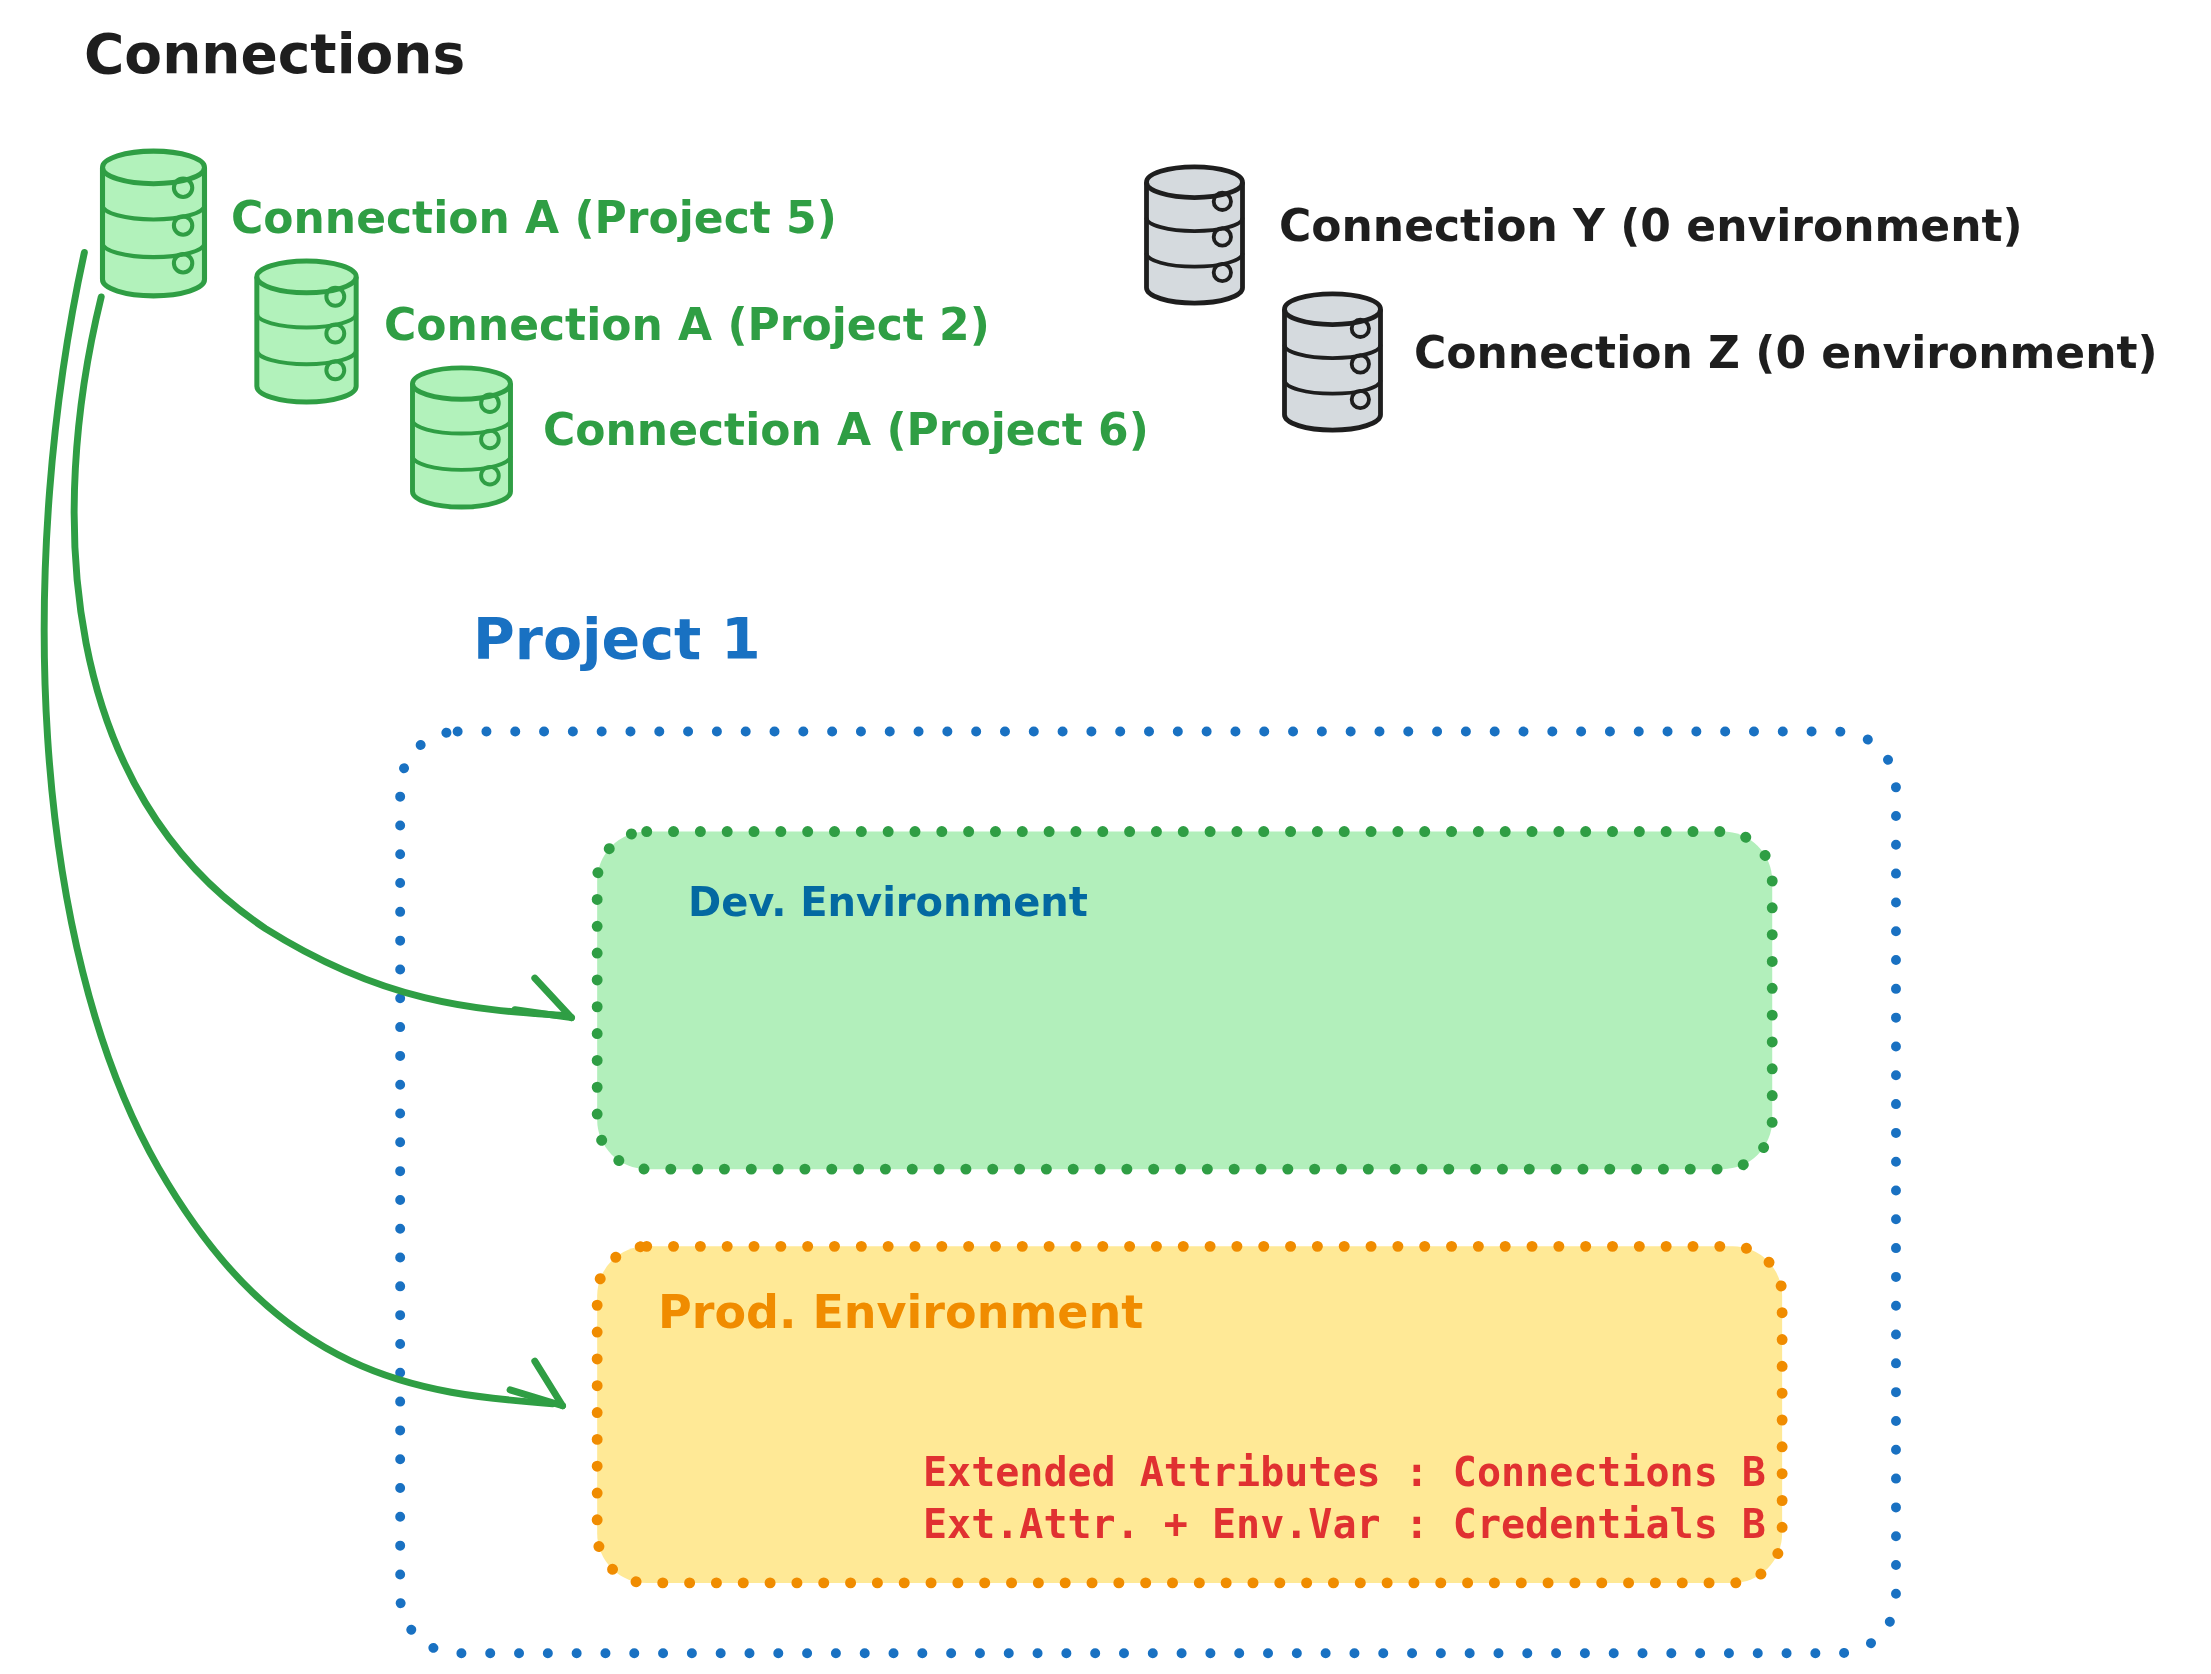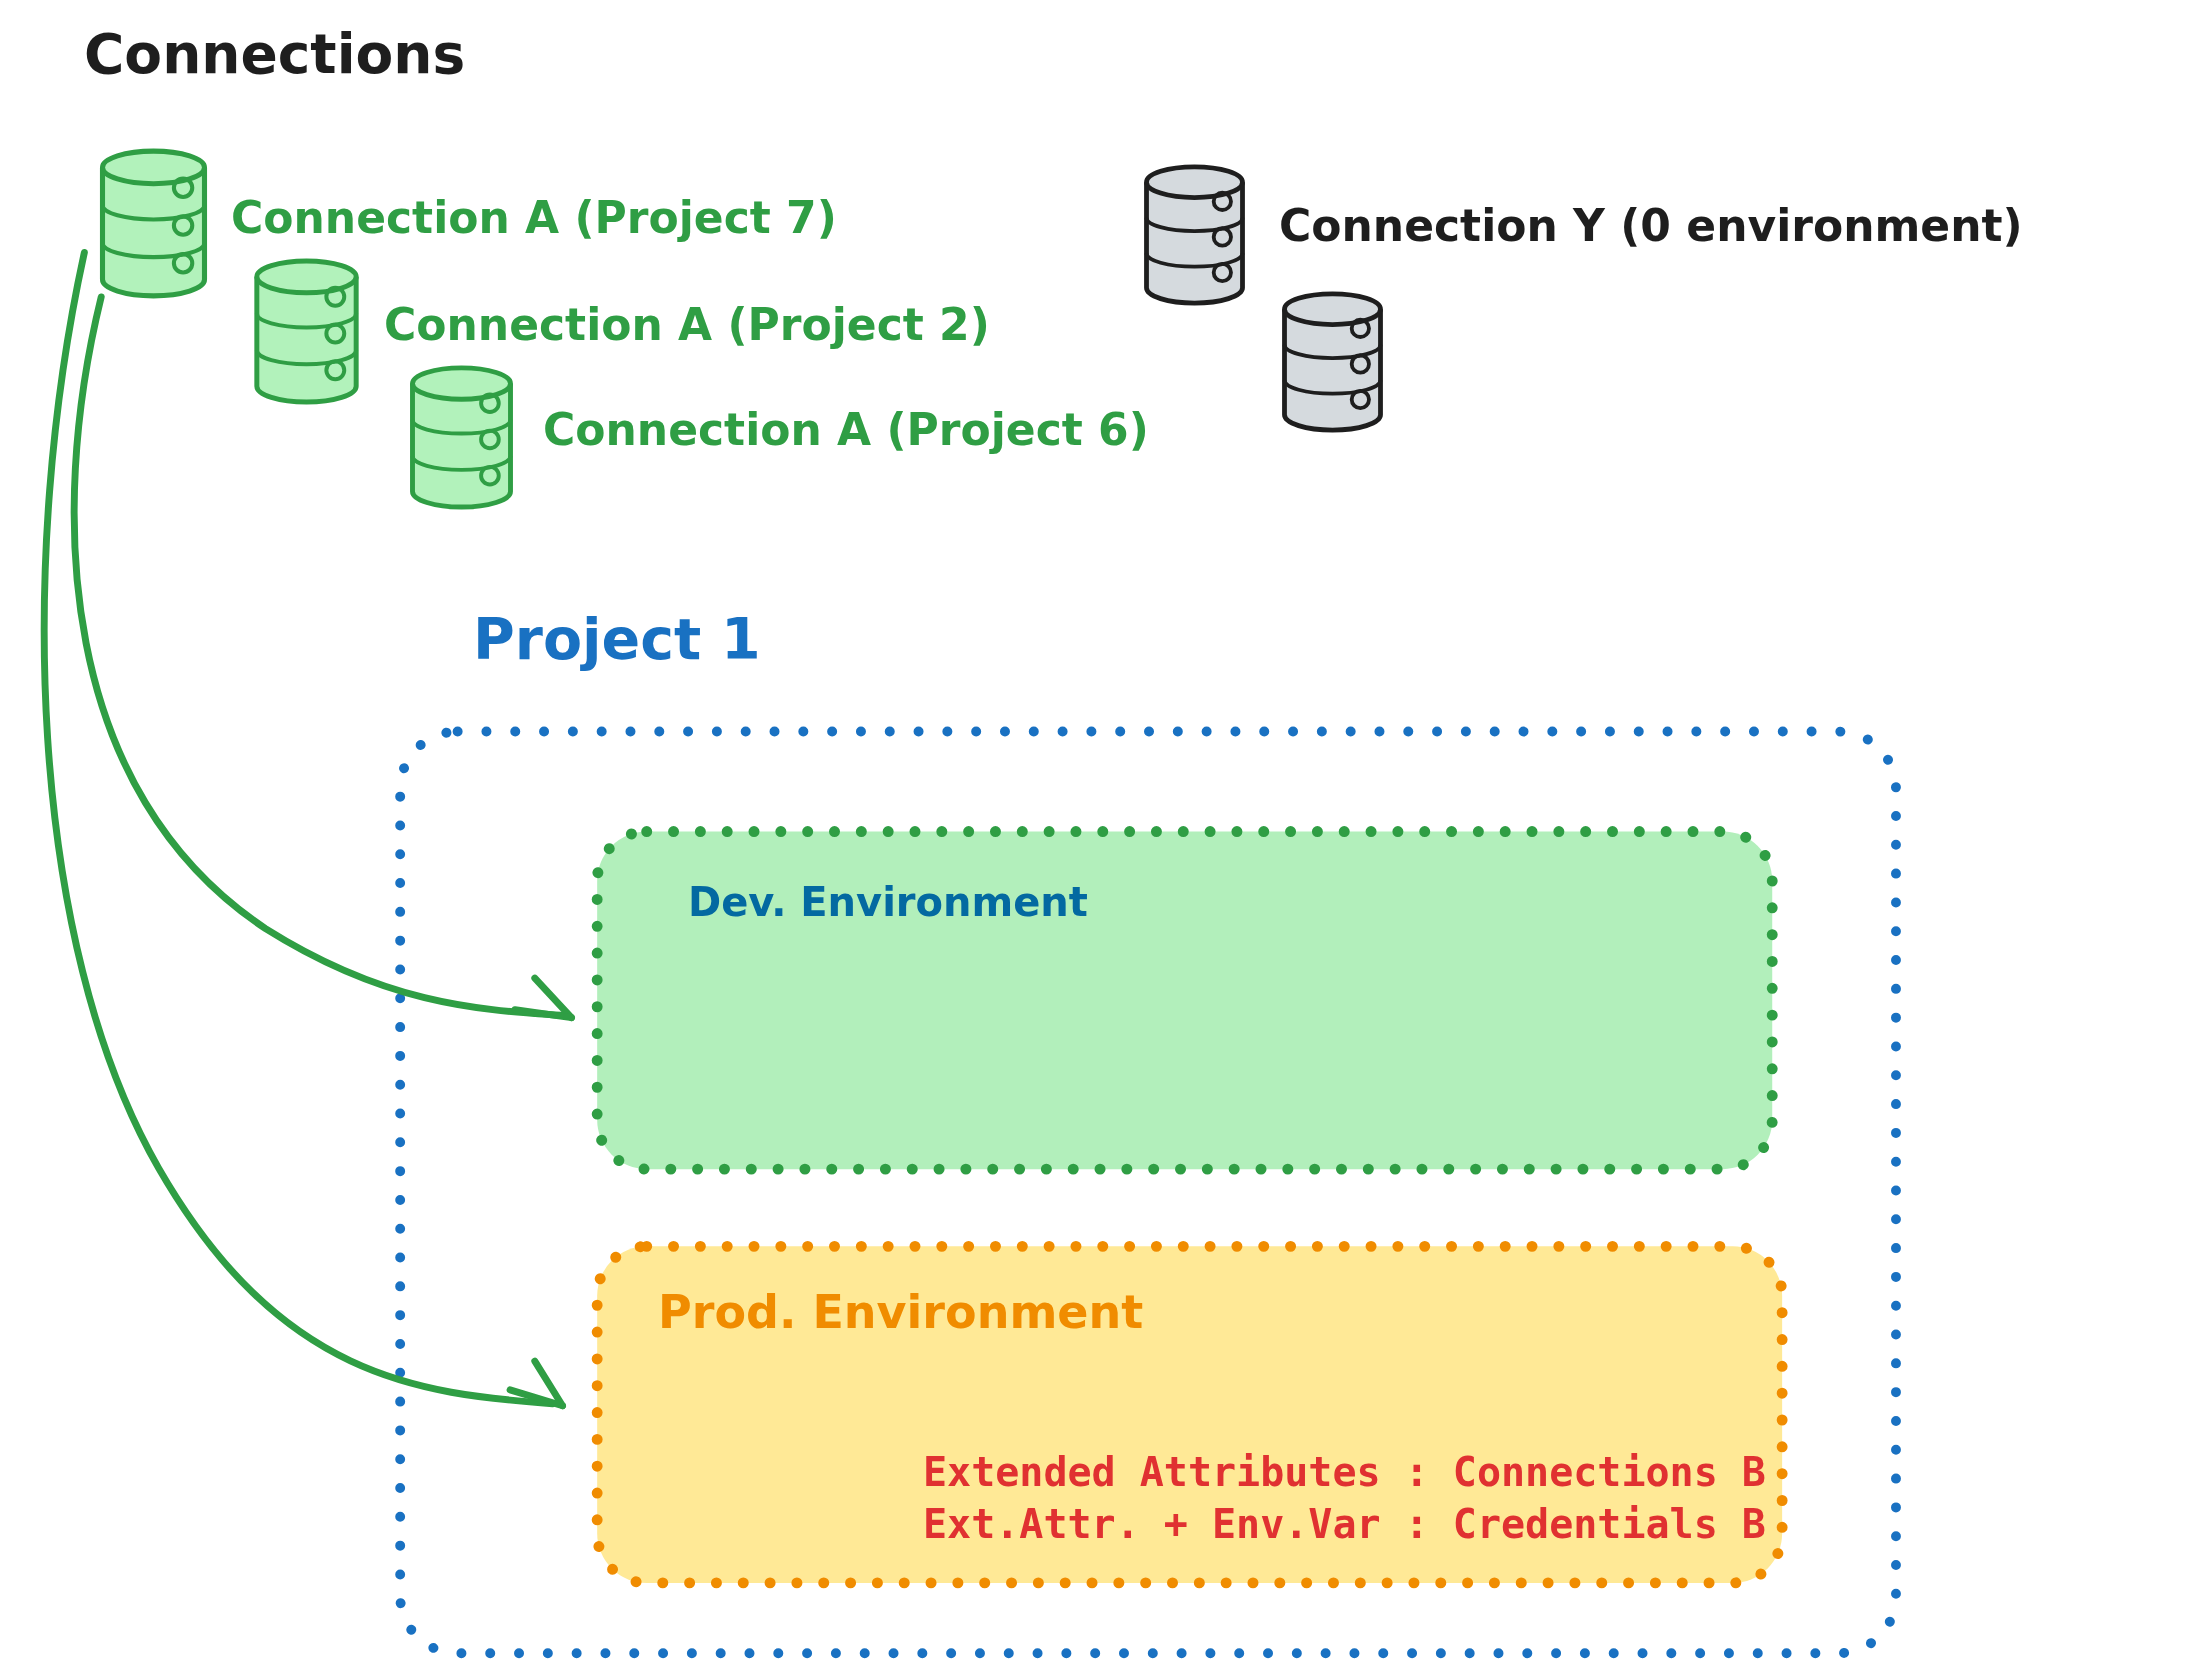--- a/index.html
+++ b/index.html
@@ -55,21 +55,21 @@
   <svg class="abs" style="left:94px;top:147px;" width="119" height="153" viewBox="0 0 110 150">
     <path d="M5,20 A50,16 0 0 1 105,20 L105,130 A50,16 0 0 1 5,130 Z" fill="#b2f2bb" stroke="none"></path>
     <path d="M5,20 L5,130 A50,16 0 0 0 105,130 L105,20" fill="none" stroke="#2f9e44" stroke-width="5"></path>
     <ellipse cx="55" cy="20" rx="50" ry="16" fill="#b2f2bb" stroke="#2f9e44" stroke-width="5"></ellipse>
     <path d="M5,57 A50,14 0 0 0 105,57" fill="none" stroke="#2f9e44" stroke-width="4"></path>
     <path d="M5,94 A50,14 0 0 0 105,94" fill="none" stroke="#2f9e44" stroke-width="4"></path>
     <circle cx="84" cy="40" r="9" fill="none" stroke="#2f9e44" stroke-width="4"></circle>
     <circle cx="84" cy="77" r="9" fill="none" stroke="#2f9e44" stroke-width="4"></circle>
     <circle cx="84" cy="114" r="9" fill="none" stroke="#2f9e44" stroke-width="4"></circle>
   </svg>
-  <div class="abs hand green-label" style="left:231px;top:192px;">Connection A (Project 7)</div>
+  <div class="abs hand green-label" style="left:231px;top:192px;">Connection A (Project 5)</div>
 
   <svg class="abs" style="left:249px;top:257px;" width="115" height="149" viewBox="0 0 110 150">
     <path d="M5,20 A50,16 0 0 1 105,20 L105,130 A50,16 0 0 1 5,130 Z" fill="#b2f2bb" stroke="none"></path>
     <path d="M5,20 L5,130 A50,16 0 0 0 105,130 L105,20" fill="none" stroke="#2f9e44" stroke-width="5"></path>
     <ellipse cx="55" cy="20" rx="50" ry="16" fill="#b2f2bb" stroke="#2f9e44" stroke-width="5"></ellipse>
     <path d="M5,57 A50,14 0 0 0 105,57" fill="none" stroke="#2f9e44" stroke-width="4"></path>
     <path d="M5,94 A50,14 0 0 0 105,94" fill="none" stroke="#2f9e44" stroke-width="4"></path>
     <circle cx="84" cy="40" r="9" fill="none" stroke="#2f9e44" stroke-width="4"></circle>
     <circle cx="84" cy="77" r="9" fill="none" stroke="#2f9e44" stroke-width="4"></circle>
     <circle cx="84" cy="114" r="9" fill="none" stroke="#2f9e44" stroke-width="4"></circle>
@@ -103,20 +103,21 @@
   <svg class="abs" style="left:1279px;top:290px;" width="107" height="144" viewBox="0 0 110 150">
     <path d="M5,20 A50,16 0 0 1 105,20 L105,130 A50,16 0 0 1 5,130 Z" fill="#d5dade" stroke="none"></path>
     <path d="M5,20 L5,130 A50,16 0 0 0 105,130 L105,20" fill="none" stroke="#1e1e1e" stroke-width="5"></path>
     <ellipse cx="55" cy="20" rx="50" ry="16" fill="#d5dade" stroke="#1e1e1e" stroke-width="5"></ellipse>
     <path d="M5,57 A50,14 0 0 0 105,57" fill="none" stroke="#1e1e1e" stroke-width="4"></path>
     <path d="M5,94 A50,14 0 0 0 105,94" fill="none" stroke="#1e1e1e" stroke-width="4"></path>
     <circle cx="84" cy="40" r="9" fill="none" stroke="#1e1e1e" stroke-width="4"></circle>
     <circle cx="84" cy="77" r="9" fill="none" stroke="#1e1e1e" stroke-width="4"></circle>
     <circle cx="84" cy="114" r="9" fill="none" stroke="#1e1e1e" stroke-width="4"></circle>
   </svg>
+  <div class="abs hand black-label" style="left:1414px;top:327px;">Connection Z (0 environment)</div>
 
   <div class="abs hand project-title" style="left:473px;top:606px;">Project 1</div>
 
   <div class="abs hand env-title-dev" style="left:648px;top:879px;">Dev. Environment</div>
 
   <div class="abs hand env-title-prod" style="left:658px;top:1285px;">Prod. Environment</div>
   <div class="abs mono cred-red" style="left:923px;top:1447px;">Extended Attributes : Connections B</div>
   <div class="abs mono cred-red" style="left:923px;top:1499px;">Ext.Attr. + Env.Var : Credentials B</div>
 
 </div>

